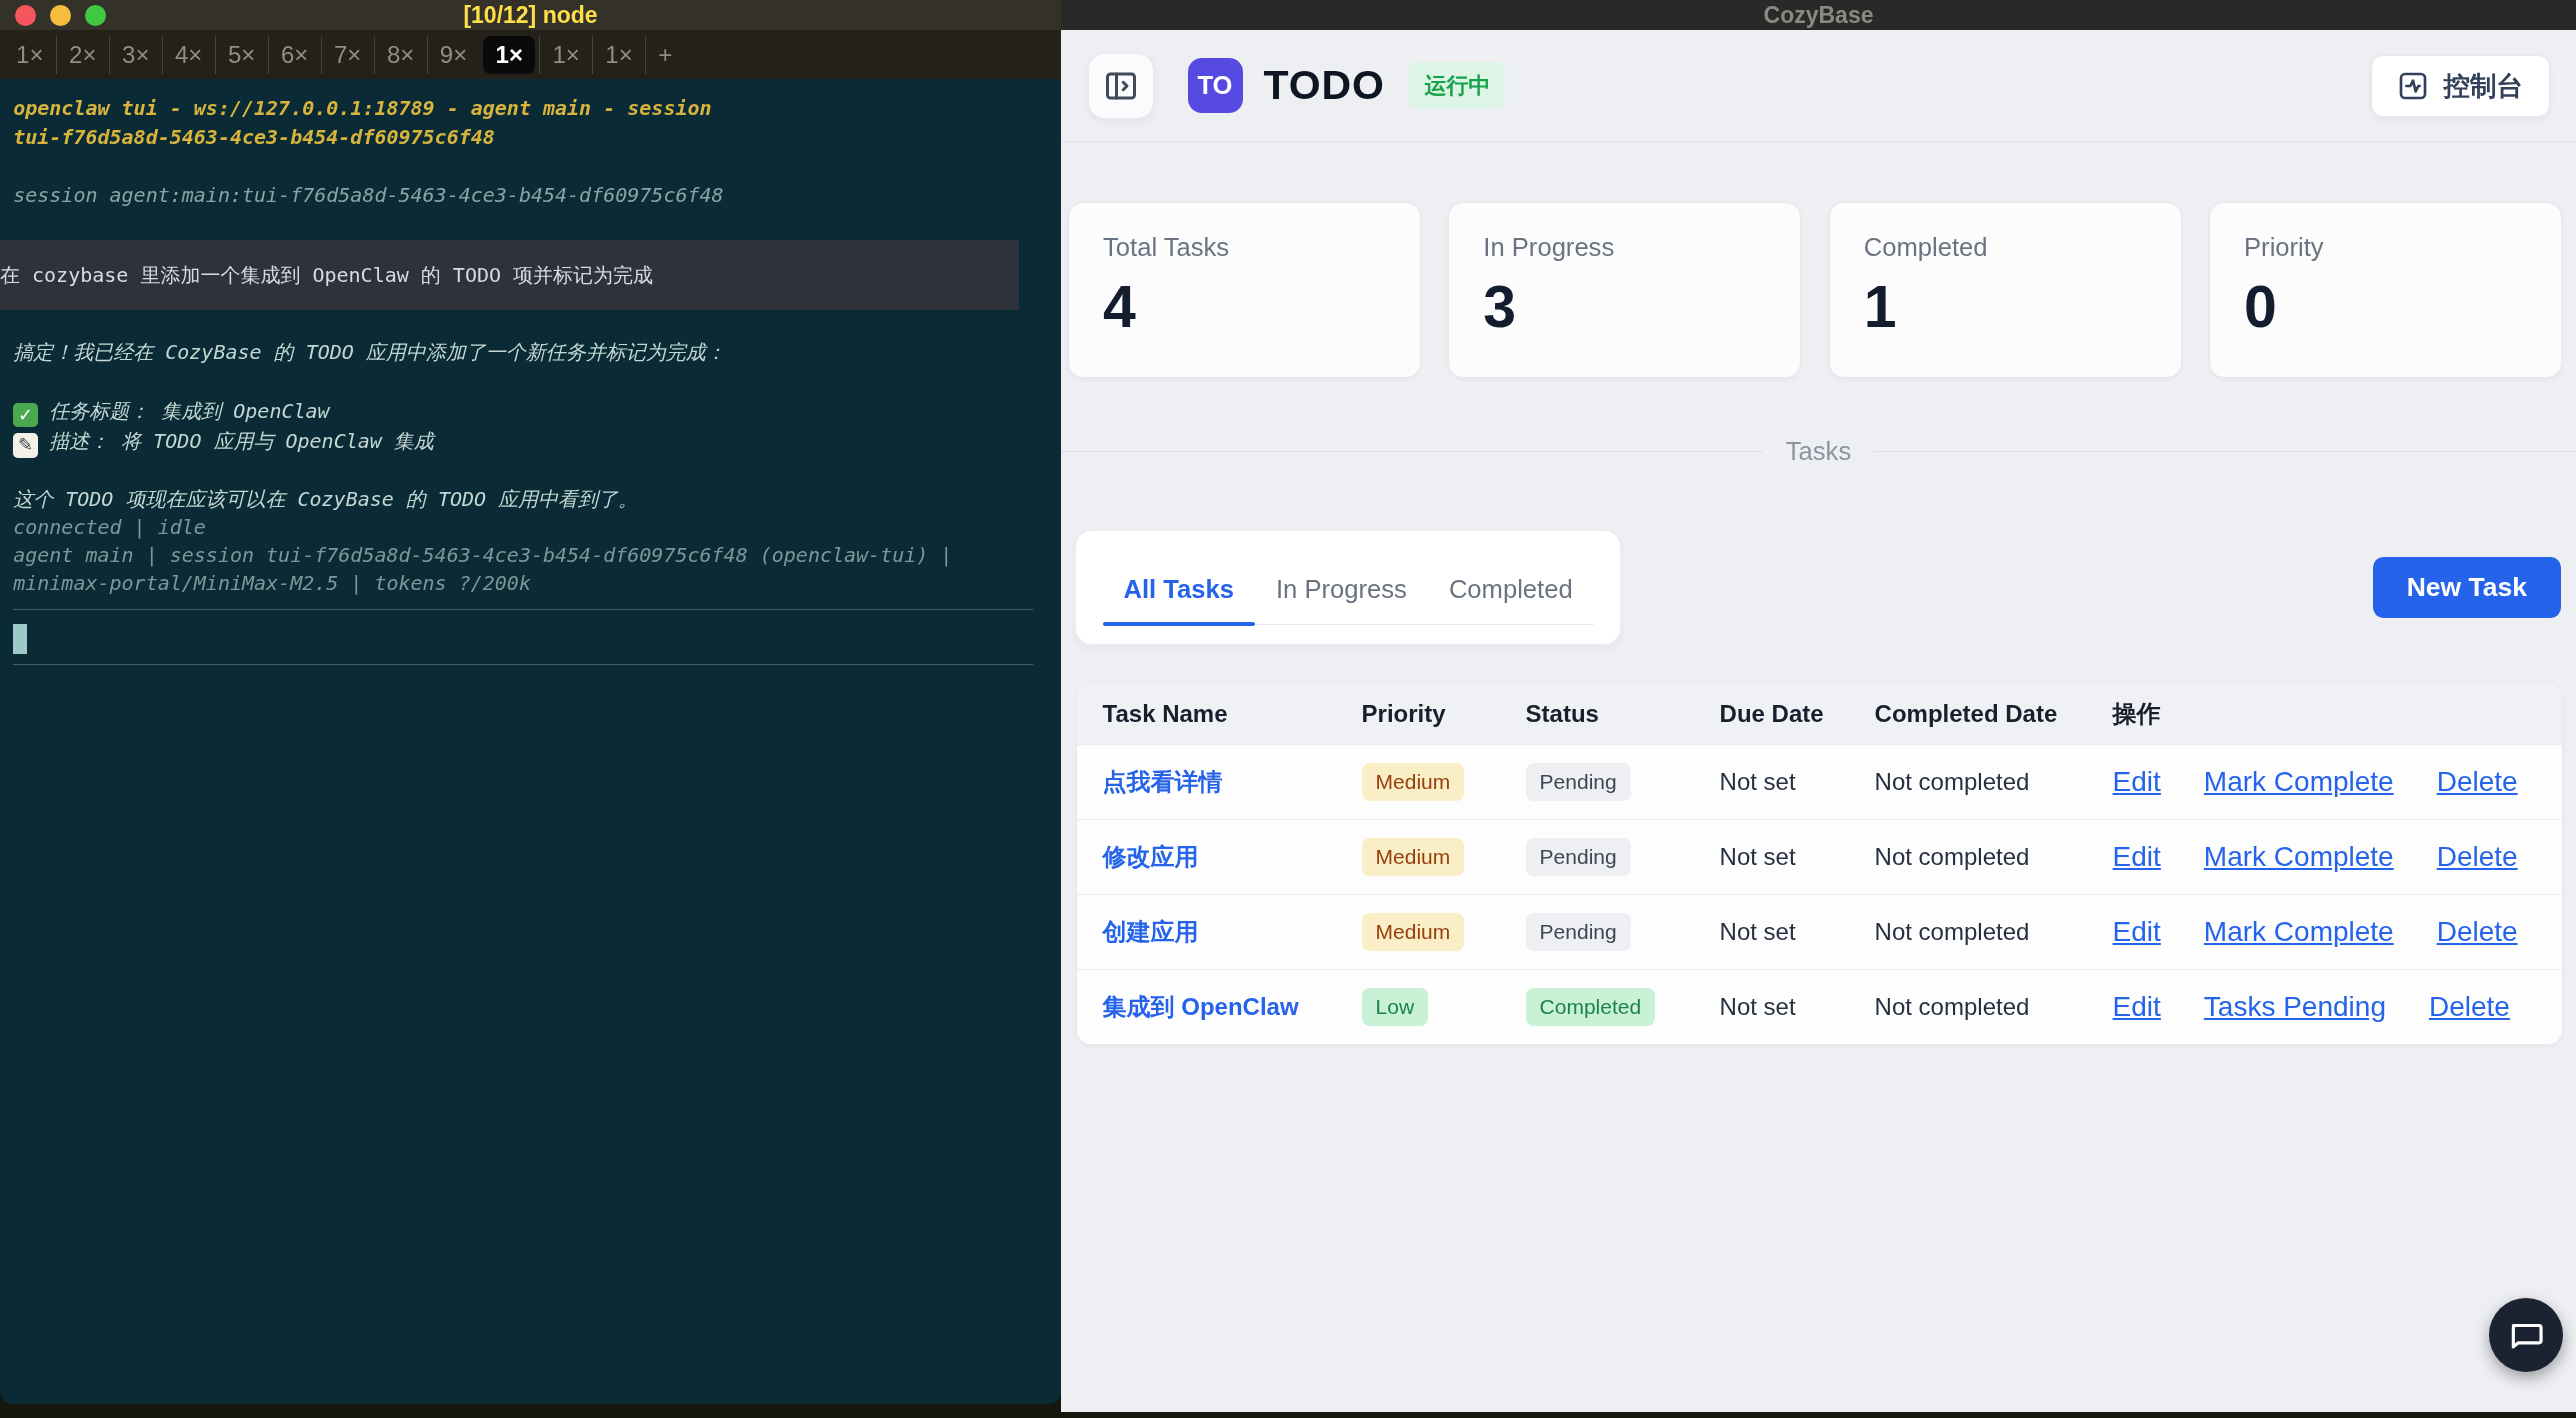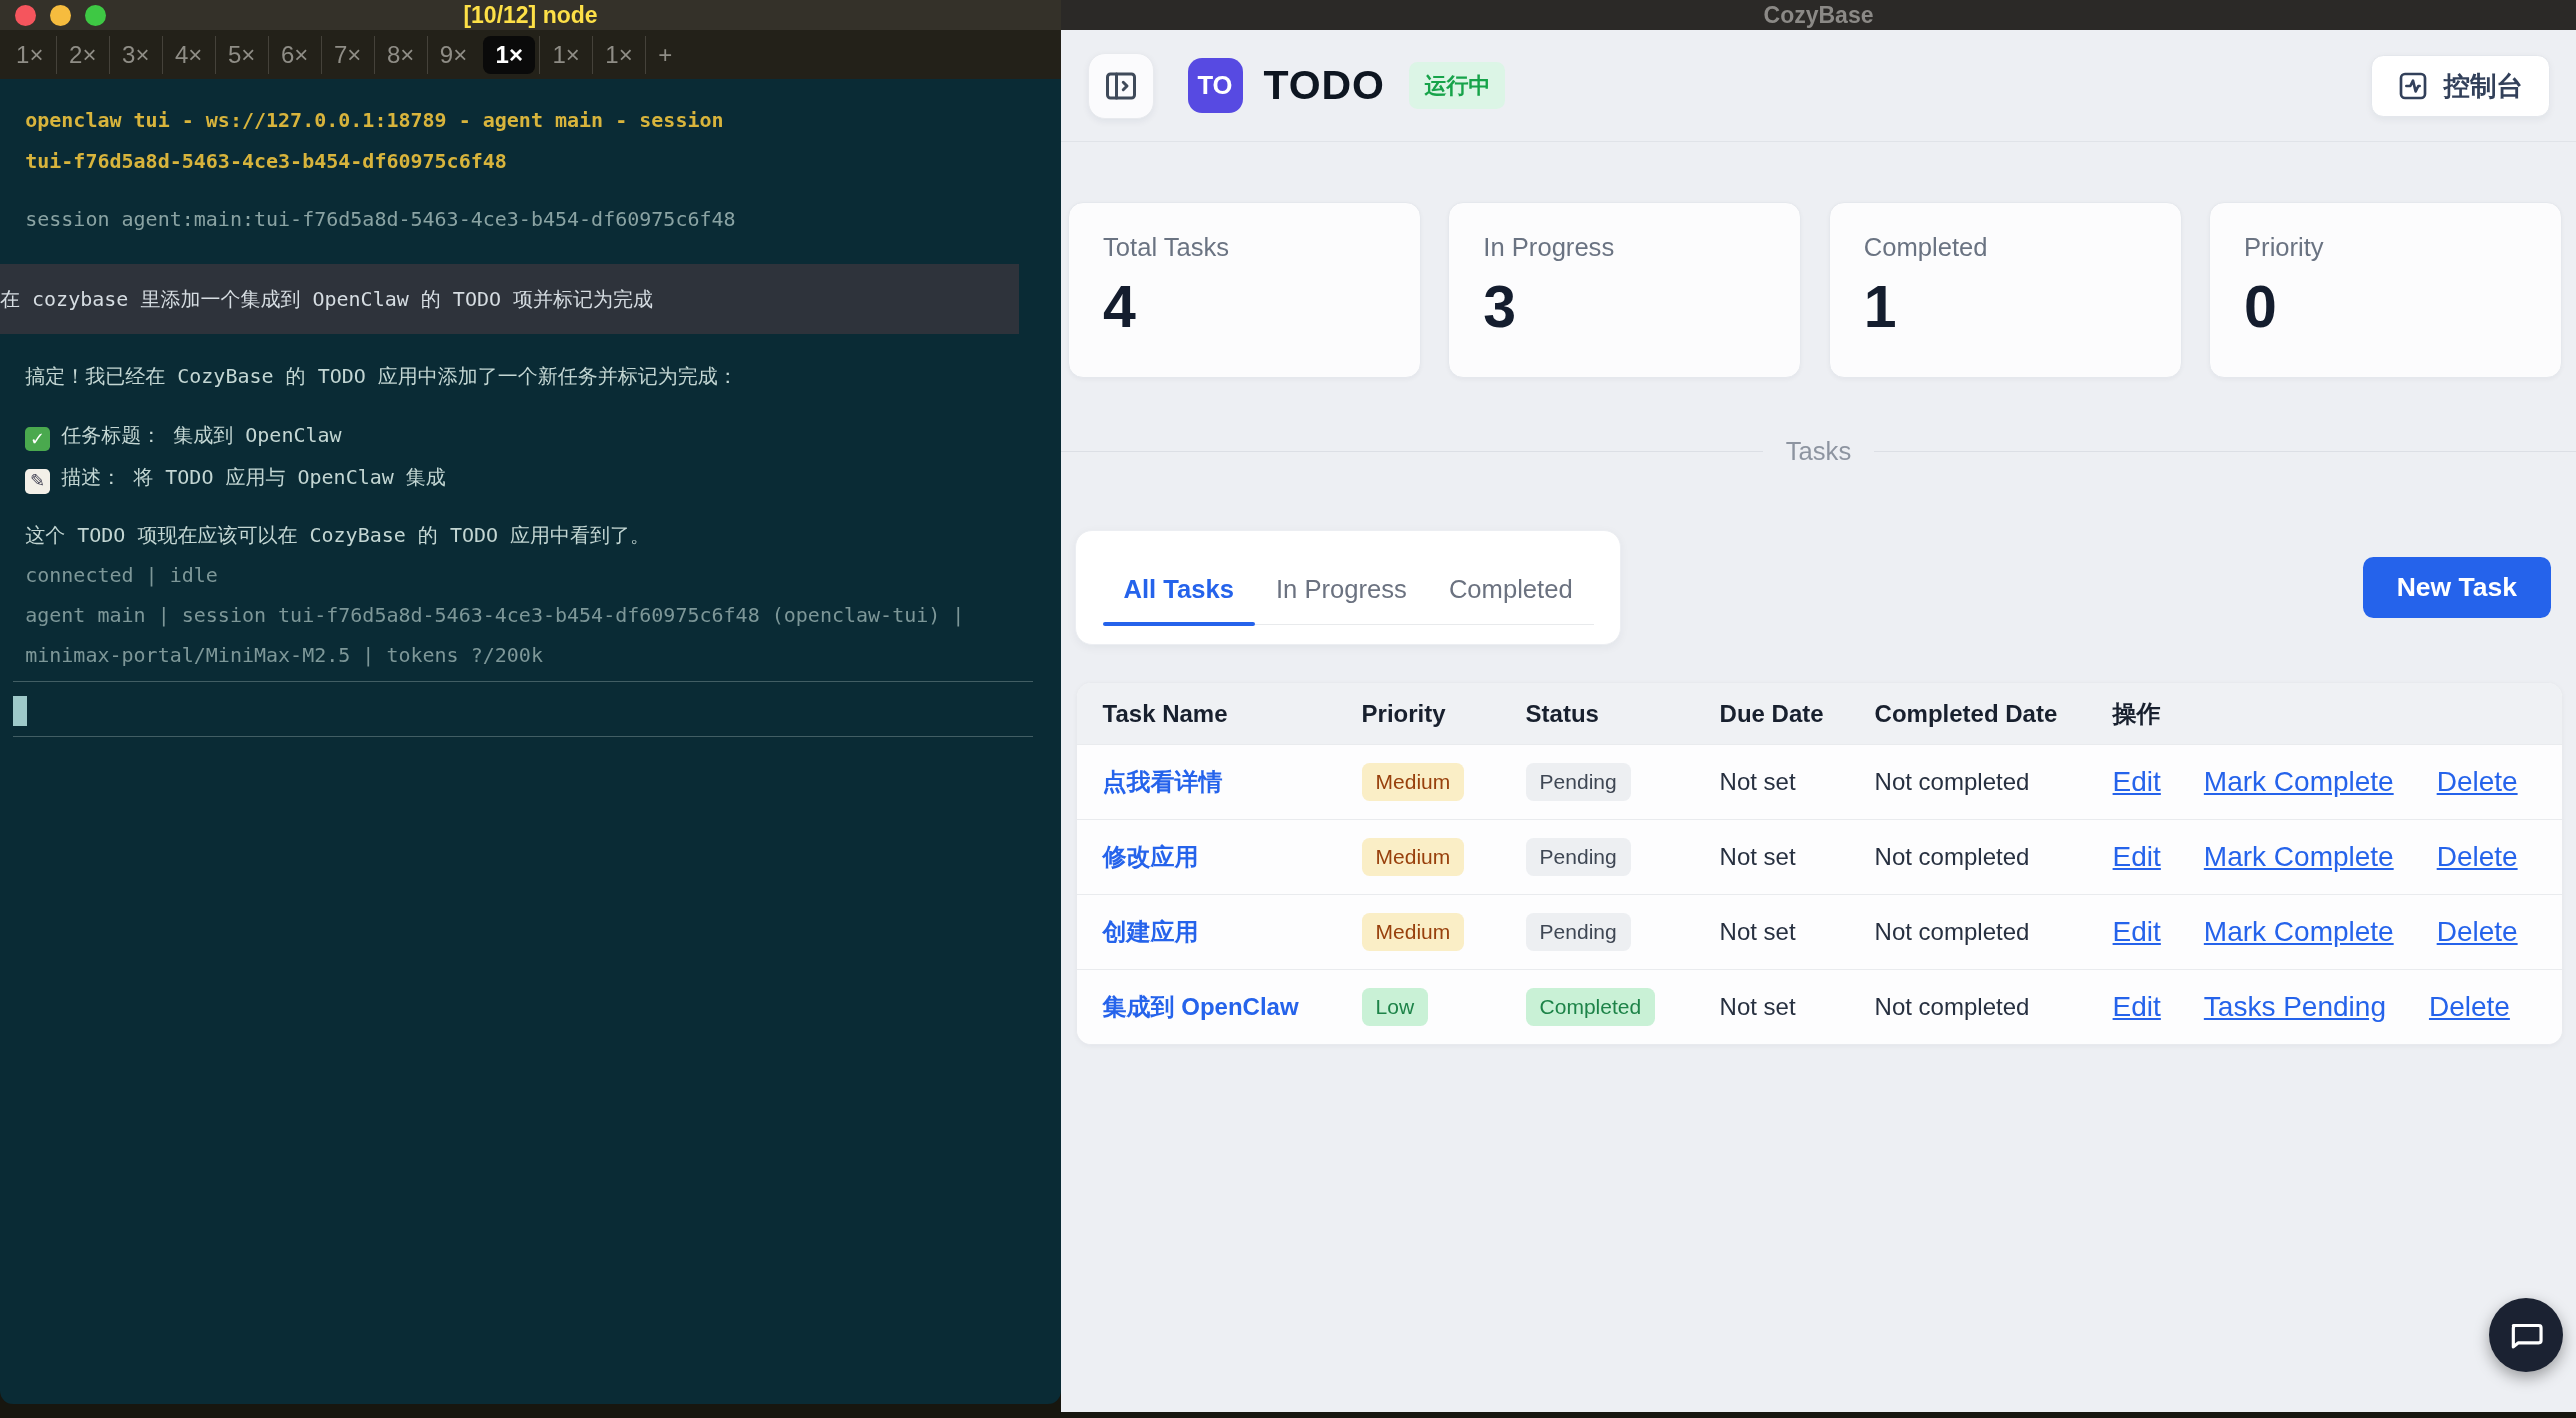--- a/index.html
+++ b/index.html
@@ -45,21 +45,21 @@
   .term-tab.active{
     background:#0a0a0a;color:#ffffff;border-radius:7.6px;font-weight:bold;
     border-left:none;margin:0 3.8px;
   }
   .term-tab.plus{color:#8f8d86;}
   .term-body{
     padding:15px 13.2px 0 13.2px;
     font-family:"DejaVu Sans Mono",monospace;
     font-size:20px;line-height:29px;color:#c3d6d3;
   }
-  .term-body p{margin:12px;}
+  .term-body p{margin:0;font-style:italic;}
   .t-yellow{color:var(--term-yellow);font-weight:bold;}
   .t-session{color:#8aa3a3;margin-top:29px !important;}
   .prompt-box{
     margin-top:30px;margin-left:-13.2px;width:calc(100% - 16px);
     background:#2e333b;color:#d6dde2;height:70px;
     display:flex;align-items:center;
   }
   .t-intro{margin-top:28px !important;}
   .t-bullets{margin-top:30px;line-height:28px;}
   .emoji{
@@ -128,21 +128,21 @@
 
   .tasks-divider{
     margin-top:59px;display:flex;align-items:center;color:#8d94a0;font-size:25.6px;
   }
   .tasks-divider::before,.tasks-divider::after{
     content:"";flex:1;border-top:0.9px solid #dcdfe5;
   }
   .tasks-divider span{padding:0 23px;}
 
   .tabs-row{
-    margin-top:64px;padding:0 25px 0 14px;display:flex;align-items:center;
+    margin-top:64px;padding:0 15px 0 14px;display:flex;align-items:center;
     justify-content:space-between;
   }
   .tabs-card{
     width:546px;height:115px;background:#fff;border:0.9px solid #eceef2;border-radius:17px;
     box-shadow:0 2.8px 9.5px rgba(20,30,60,0.05);
     padding:24.6px 26.5px 0 26.5px;
   }
   .app-tabs{display:flex;border-bottom:1.9px solid #e8eaec;}
   .app-tab{
     padding:0 21px;height:68px;display:flex;align-items:center;

